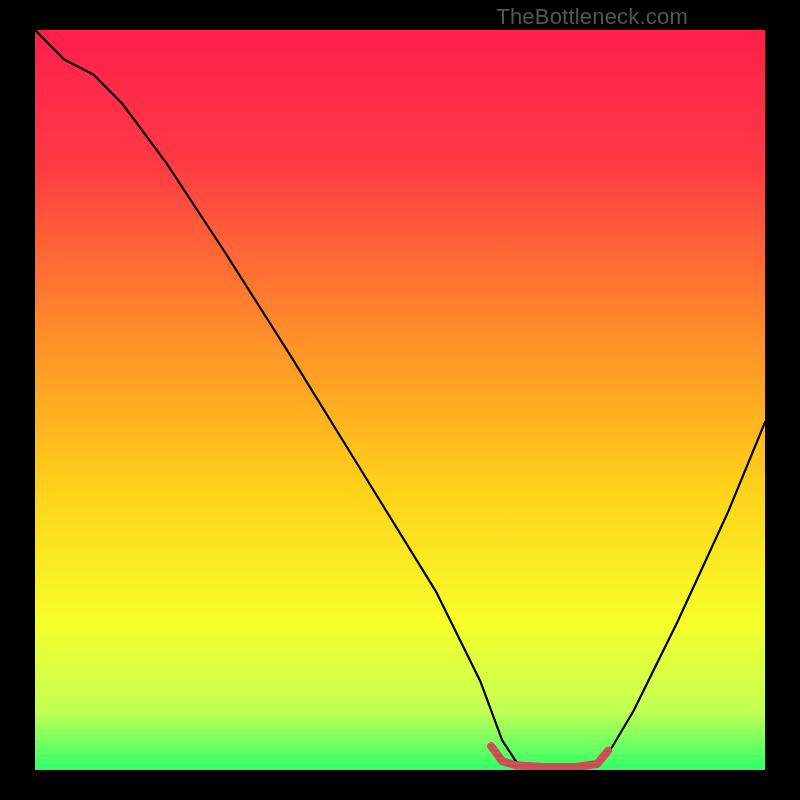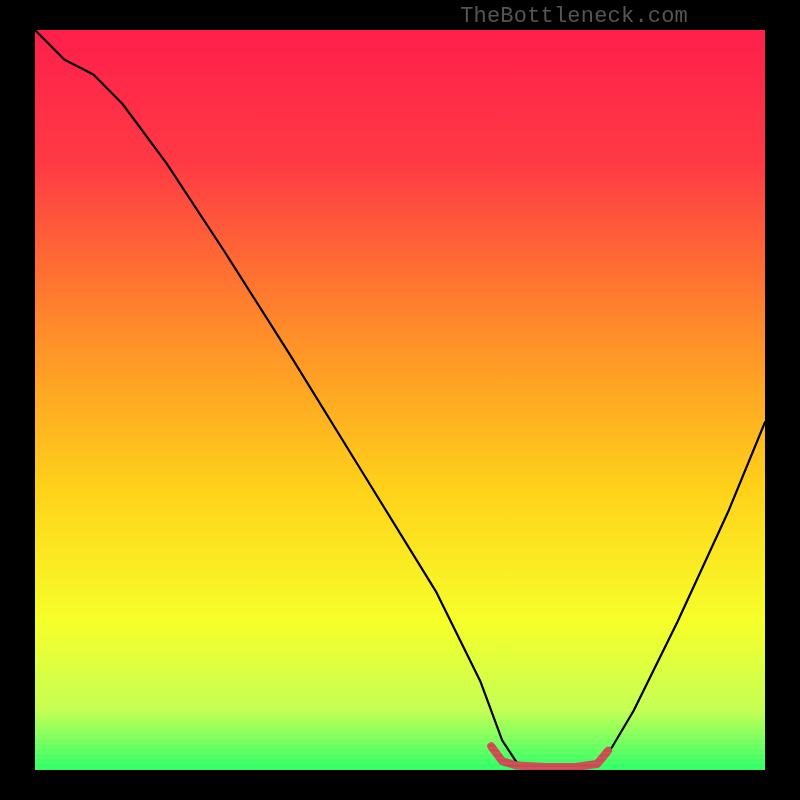--- a/index.html
+++ b/index.html
@@ -8,21 +8,20 @@
     width: 800px;
     height: 800px;
     background: #000;
     overflow: hidden;
     font-family: Arial, Helvetica, sans-serif;
   }
   .chart-wrap {
     position: relative;
     width: 700px;
     height: 800px;
-    font-family: Liberation Mono, monospace;
   }
   .watermark {
     position: absolute;
     top: 4px;
     right: 12px;
     color: #555;
     font-size: 22px;
     font-weight: 500;
     letter-spacing: 0.2px;
     z-index: 20;

